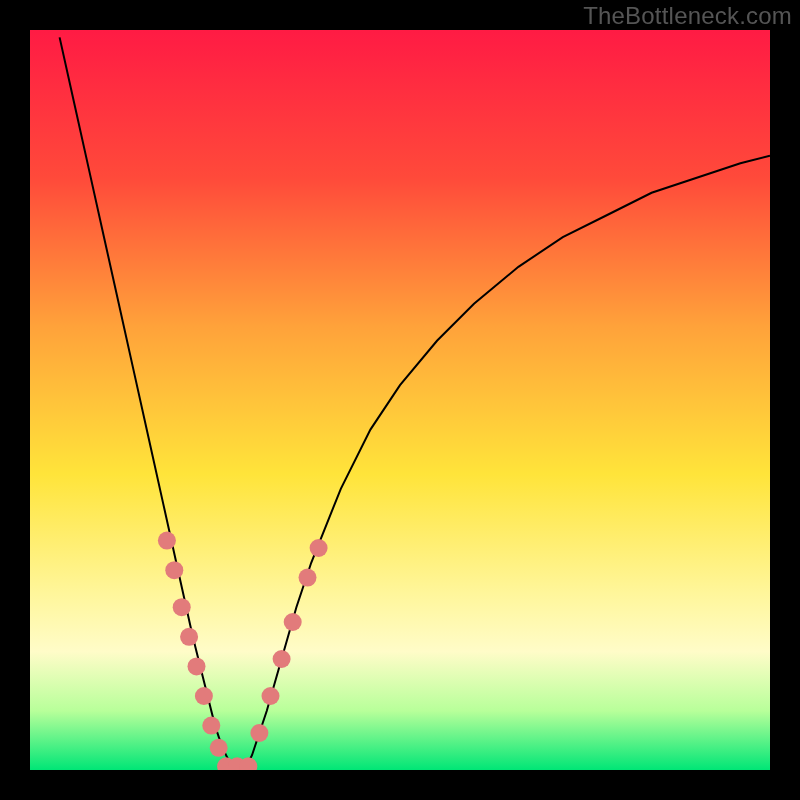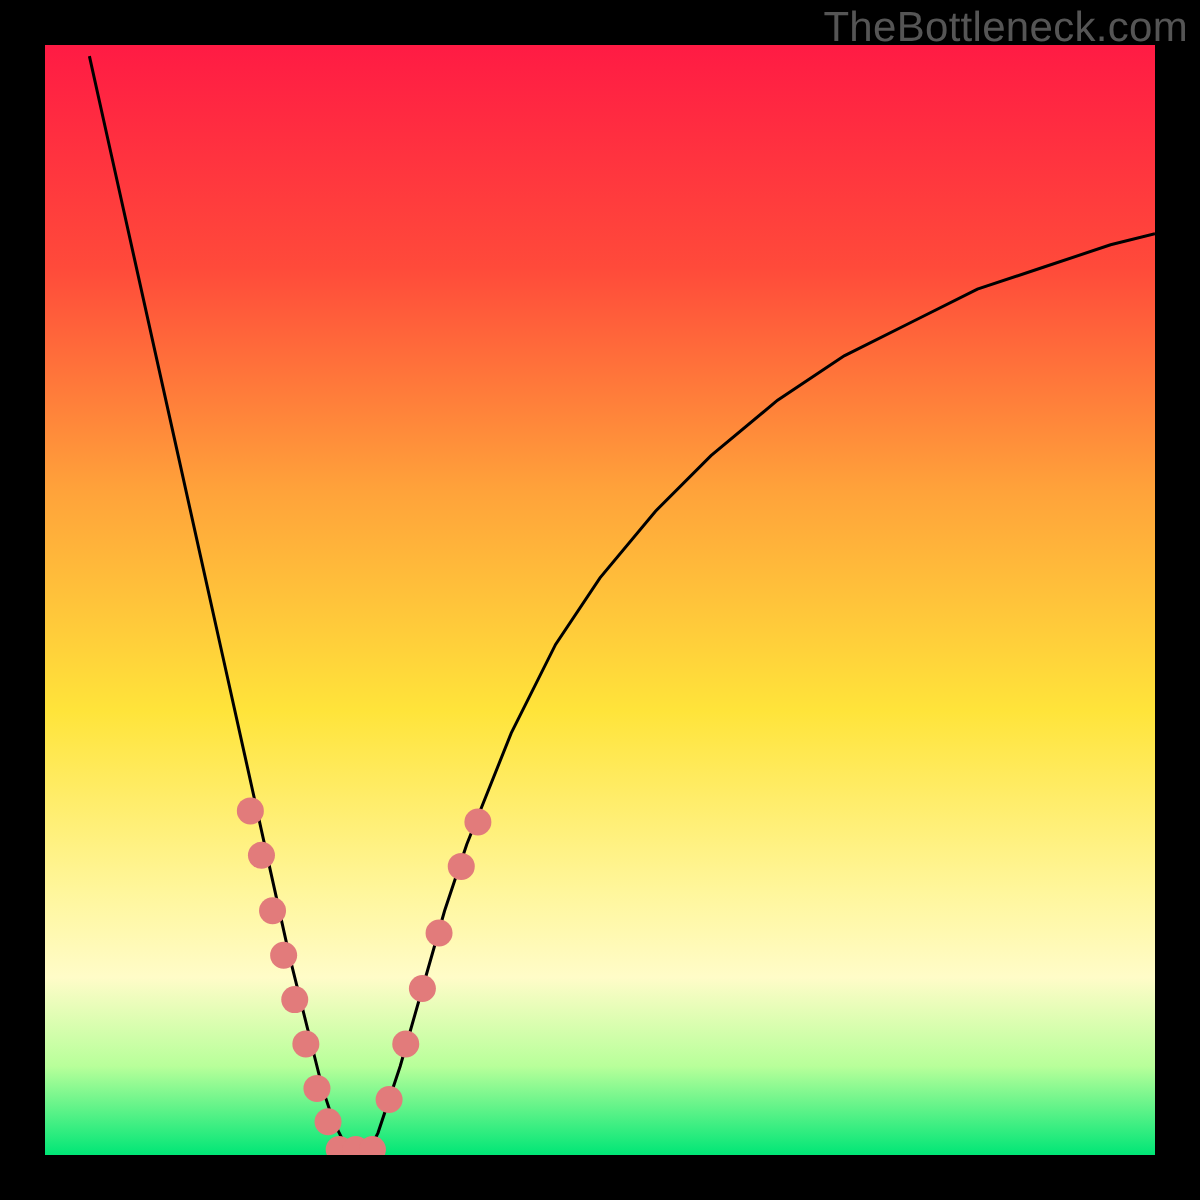--- a/index.html
+++ b/index.html
@@ -24,21 +24,21 @@
       #fff69a 76%,
       #fffcc8 84%,
       #b8ff9a 92%,
       #00e676 100%);
   }
   .watermark {
     position: absolute;
     top: 2px;
     right: 8px;
     font-family: Arial, Helvetica, sans-serif;
-    font-size: 28px;
+    font-size: 24px;
     font-weight: 500;
     color: #555;
     letter-spacing: 0.2px;
   }
   svg.overlay {
     position: absolute;
     left: 0; top: 0;
     width: 740px; height: 740px;
   }
   .curve {

